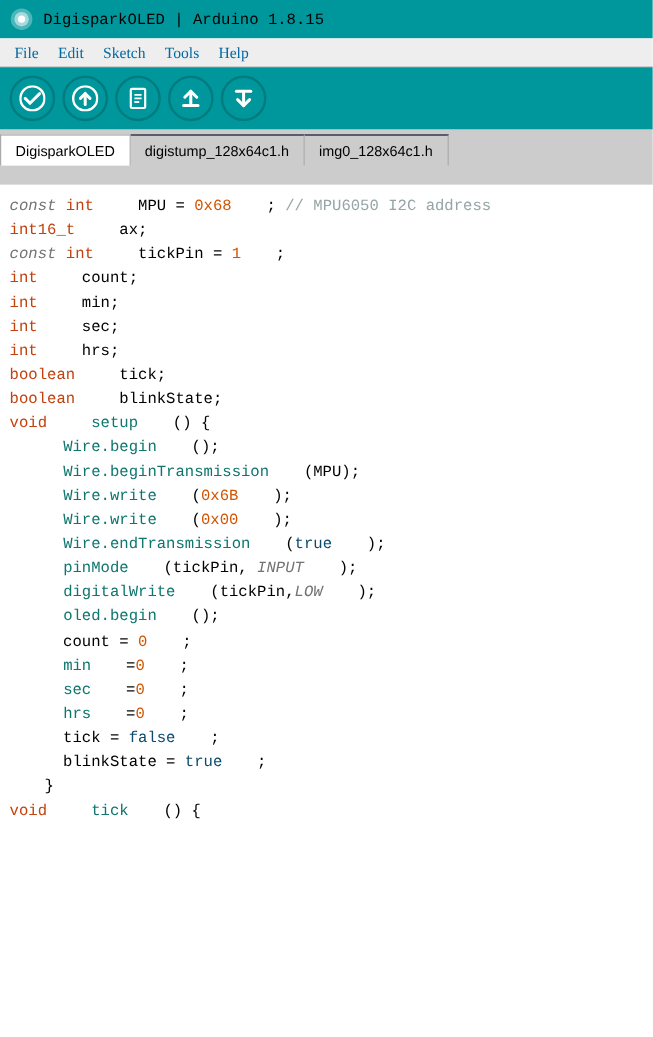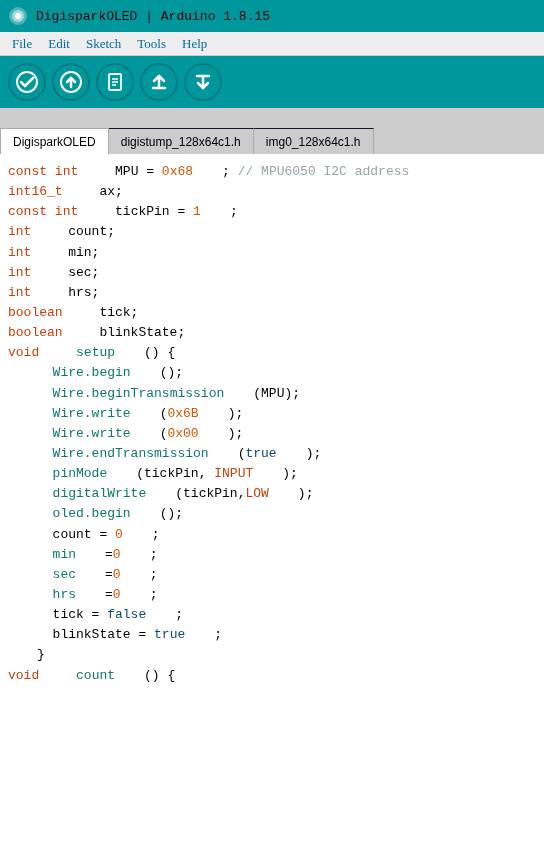--- a/index.html
+++ b/index.html
@@ -63,21 +63,20 @@
       justify-content: center;
       cursor: pointer;
       color: white;
       font-size: 18px;
     }
 
     
     #tab-bar {
       background: #cccccc;
       display: flex;
-      align-items: flex-end;
       height: 46px;
       padding-top: 4px;
     }
     .tab {
       font-family: Arial, sans-serif;
       font-size: 12px;
       padding: 4px 12px;
       background: #cccccc;
       border-top: 1px solid #0f172a;
       border-right: 1px solid #aaaaaa;
@@ -108,21 +107,21 @@
 
     .code-line {
       white-space: pre;
       font-family: 'Courier New', Courier, monospace;
       font-size: 13px;
       line-height: 1.55;
     }
 
     
     .kw-type { color: #c2410c; }        
-    .kw-const { color: #c2410c; }       
+    .kw-const { color: #737373; font-style: italic; }       
     .kw-bool-val { color: #0c4a6e; }
     .number { color: #d35400; }
     .hex { color: #d35400; }
     .comment { color: #95a5a6; }
     .plain { color: #000000; margin-left: 29px; }
     .orange { color: #0f766e; }
   </style>
 </head>
 <body>
 
@@ -213,15 +212,15 @@
   <div class="code-line"><span class="plain">  </span><span class="orange">oled.begin</span><span class="plain">();</span></div>
   <div class="code-line"><span class="plain">  count = </span><span class="number">0</span><span class="plain">;</span></div>
   <div class="code-line"><span class="plain">  </span><span class="orange">min</span><span class="plain">=</span><span class="number">0</span><span class="plain">;</span></div>
   <div class="code-line"><span class="plain">  </span><span class="orange">sec</span><span class="plain">=</span><span class="number">0</span><span class="plain">;</span></div>
   <div class="code-line"><span class="plain">  </span><span class="orange">hrs</span><span class="plain">=</span><span class="number">0</span><span class="plain">;</span></div>
   <div class="code-line"><span class="plain">  tick = </span><span class="kw-bool-val">false</span><span class="plain">;</span></div>
   <div class="code-line"><span class="plain">  blinkState = </span><span class="kw-bool-val">true</span><span class="plain">;</span></div>
   <div class="code-line"></div>
   <div class="code-line"><span class="plain">}</span></div>
   <div class="code-line"></div>
-  <div class="code-line"><span class="kw-type">void</span><span class="plain"> </span><span class="orange">count</span><span class="plain">() {</span></div>
+  <div class="code-line"><span class="kw-type">void</span><span class="plain"> </span><span class="orange">tick</span><span class="plain">() {</span></div>
 
 </div>
 
 </body></html>

